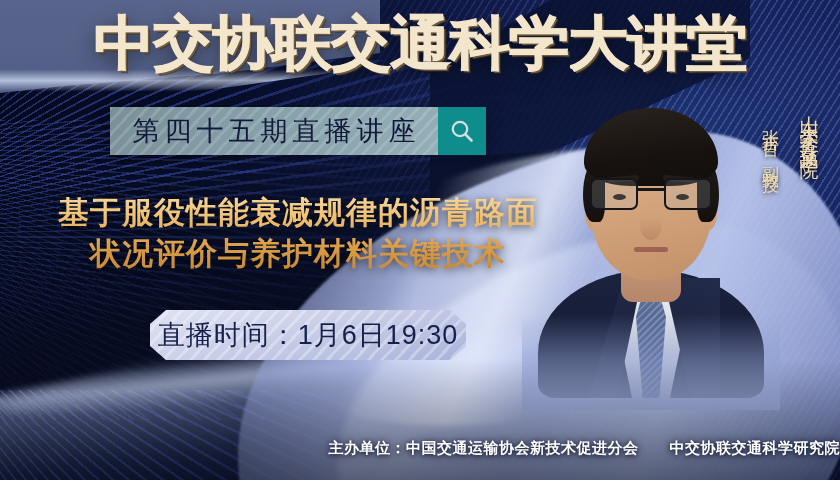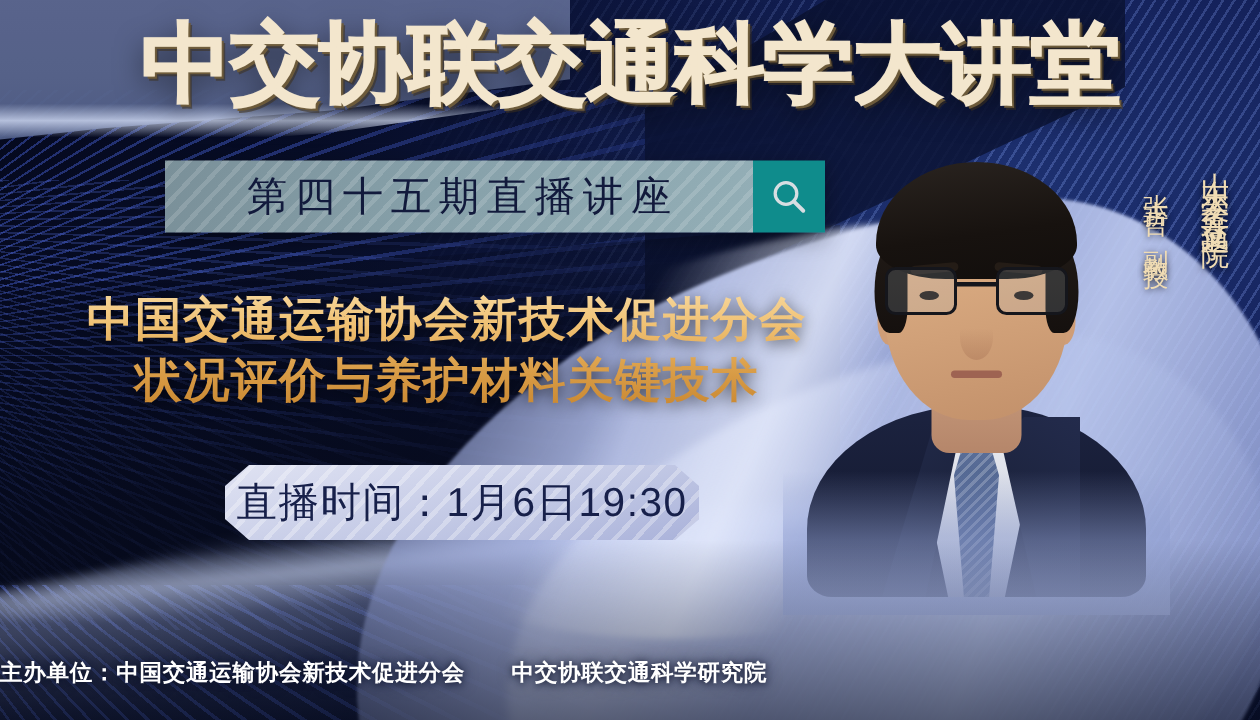--- a/index.html
+++ b/index.html
@@ -219,21 +219,21 @@
     text-shadow:
       0 0 1px #f3e6cd,
       2px 2px 0 #6c5a3a,
       3px 3px 0 rgba(60,48,28,.55),
       0 6px 18px rgba(0,0,0,.55);
     -webkit-text-stroke:1.2px #f3e6cd;
   }
 
   
   .sub-bar{
-    position:absolute;left:110px;top:107px;width:440px;height:48px;
+    position:absolute;left:110px;top:107px;width:376px;height:48px;
     display:flex;align-items:stretch;
     box-shadow:0 4px 14px rgba(0,0,0,.35);
   }
   .sub-bar-body{
     position:relative;flex:1;
     background:
       repeating-linear-gradient(-47deg,rgba(255,255,255,.14) 0 3px,rgba(255,255,255,0) 3px 9px),
       linear-gradient(100deg,#7a9099 0%,#86a0a9 45%,#93aeb6 100%);
     display:flex;align-items:center;justify-content:center;
     overflow:hidden;
@@ -291,21 +291,21 @@
     font-size:19px;letter-spacing:5px;font-weight:500;
   }
   .sp-name{
     right:58px;top:116px;
     font-size:17px;letter-spacing:5px;font-weight:500;
   }
 
   
   .footer{
     position:absolute;left:0;right:0;bottom:22px;
-    text-align:left;
+    text-align:right;
     color:#ffffff;
     font-size:15px;font-weight:700;letter-spacing:.5px;
     text-shadow:0 1px 4px rgba(10,16,40,.85),0 0 10px rgba(10,16,40,.7);
     white-space:pre;
   }
 </style>
 </head>
 <body>
 
 <div class="stage">
@@ -362,21 +362,21 @@
     </div>
     <div class="sub-bar-icon">
       <svg width="26" height="26" viewBox="0 0 26 26" aria-hidden="true">
         <circle cx="11" cy="11" r="7.2" fill="none" stroke="#d7dee2" stroke-width="2.2"></circle>
         <line x1="16.2" y1="16.2" x2="22.5" y2="22.5" stroke="#d7dee2" stroke-width="2.6" stroke-linecap="round"></line>
       </svg>
     </div>
   </div>
 
   <div class="lect-title">
-    <span class="lect-line1">中国交通运输协会新技术促进分会</span>
+    <span class="lect-line1">基于服役性能衰减规律的沥青路面</span>
     <span class="lect-line2">状况评价与养护材料关键技术</span>
   </div>
 
   <div class="time-bar">
     <span class="time-bar-inner">直播时间：1月6日19:30</span>
   </div>
 
   <div class="sp-col sp-org">山东大学齐鲁交通学院</div>
   <div class="sp-col sp-name">张吉哲　副教授</div>
 

